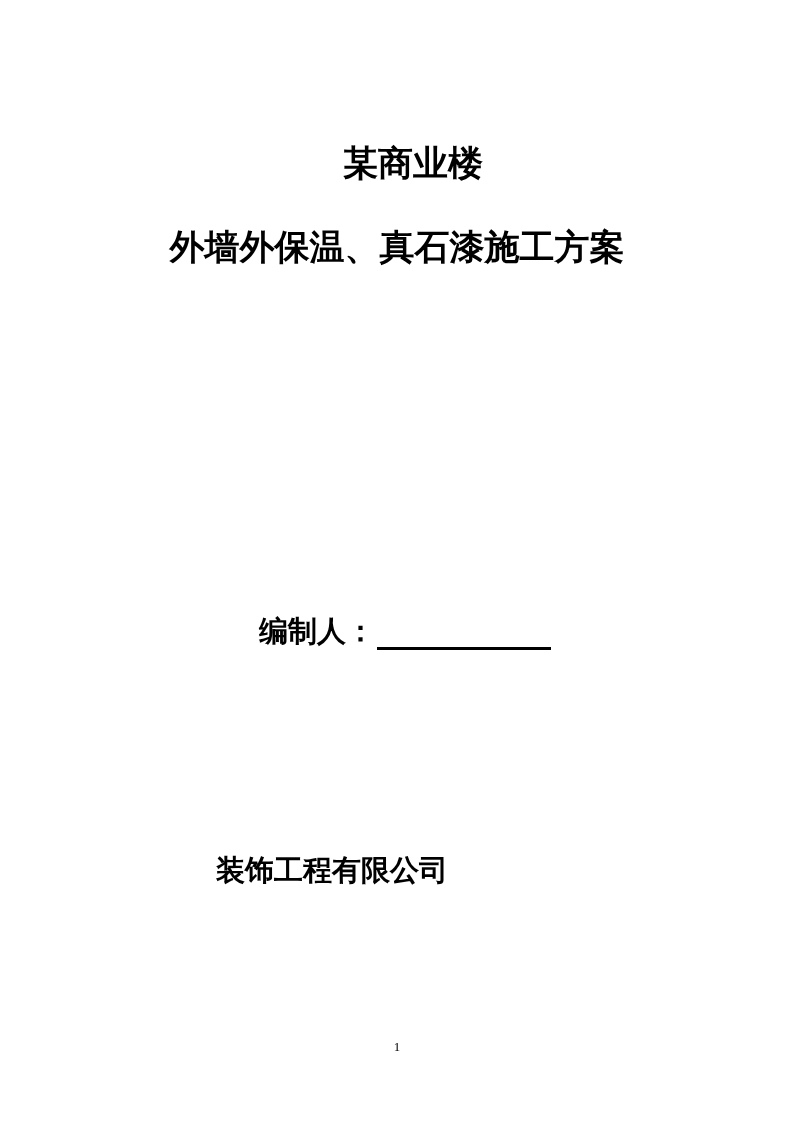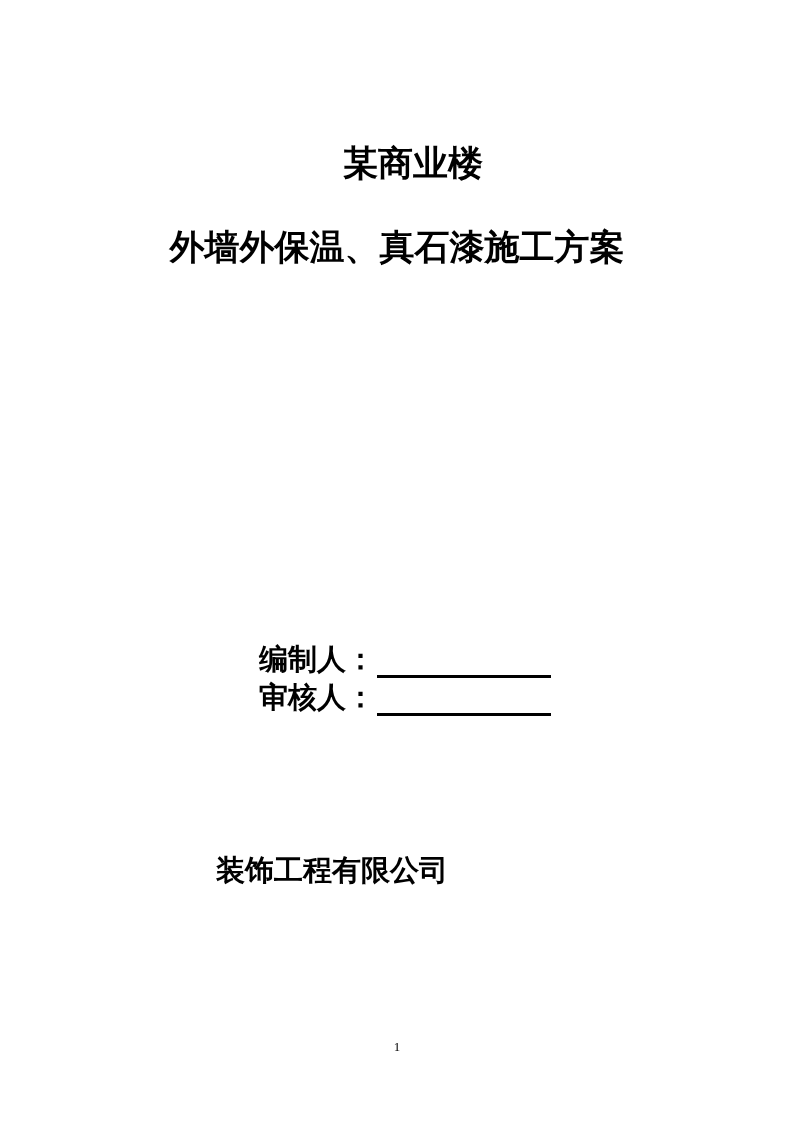--- a/index.html
+++ b/index.html
@@ -45,21 +45,21 @@
   
   .sig-row {
     position: absolute;
     left: 259px;
     height: 40px;
     font-size: 29px;
     font-weight: bold;
     line-height: 36px;
     white-space: nowrap;
   }
-  .sig-row.compiler { top: 613px; margin-top: 28px; }
+  .sig-row.compiler { top: 613px; }
   .sig-row.reviewer { top: 679px; }
   .sig-label {
     display: inline-block;
   }
   .sig-line {
     position: absolute;
     left: 118px;
     top: 34px;
     width: 174px;
     height: 3px;
@@ -98,23 +98,19 @@
 
   <div class="title-line1">某商业楼</div>
 
   <div class="title-line2">外墙外保温、真石漆施工方案</div>
 
   <div class="sig-row compiler">
     <span class="sig-label">编制人：</span>
     <span class="sig-line"></span>
   </div>
 
-  <div class="sig-row reviewer">
-    <span class="sig-label">审核人：</span>
-    <span class="sig-line"></span>
-  </div>
 
   <div class="footer-line company-line">装饰工程有限公司</div>
 
 
   <div class="page-number">1</div>
 
 </div>
 
 </body></html>

